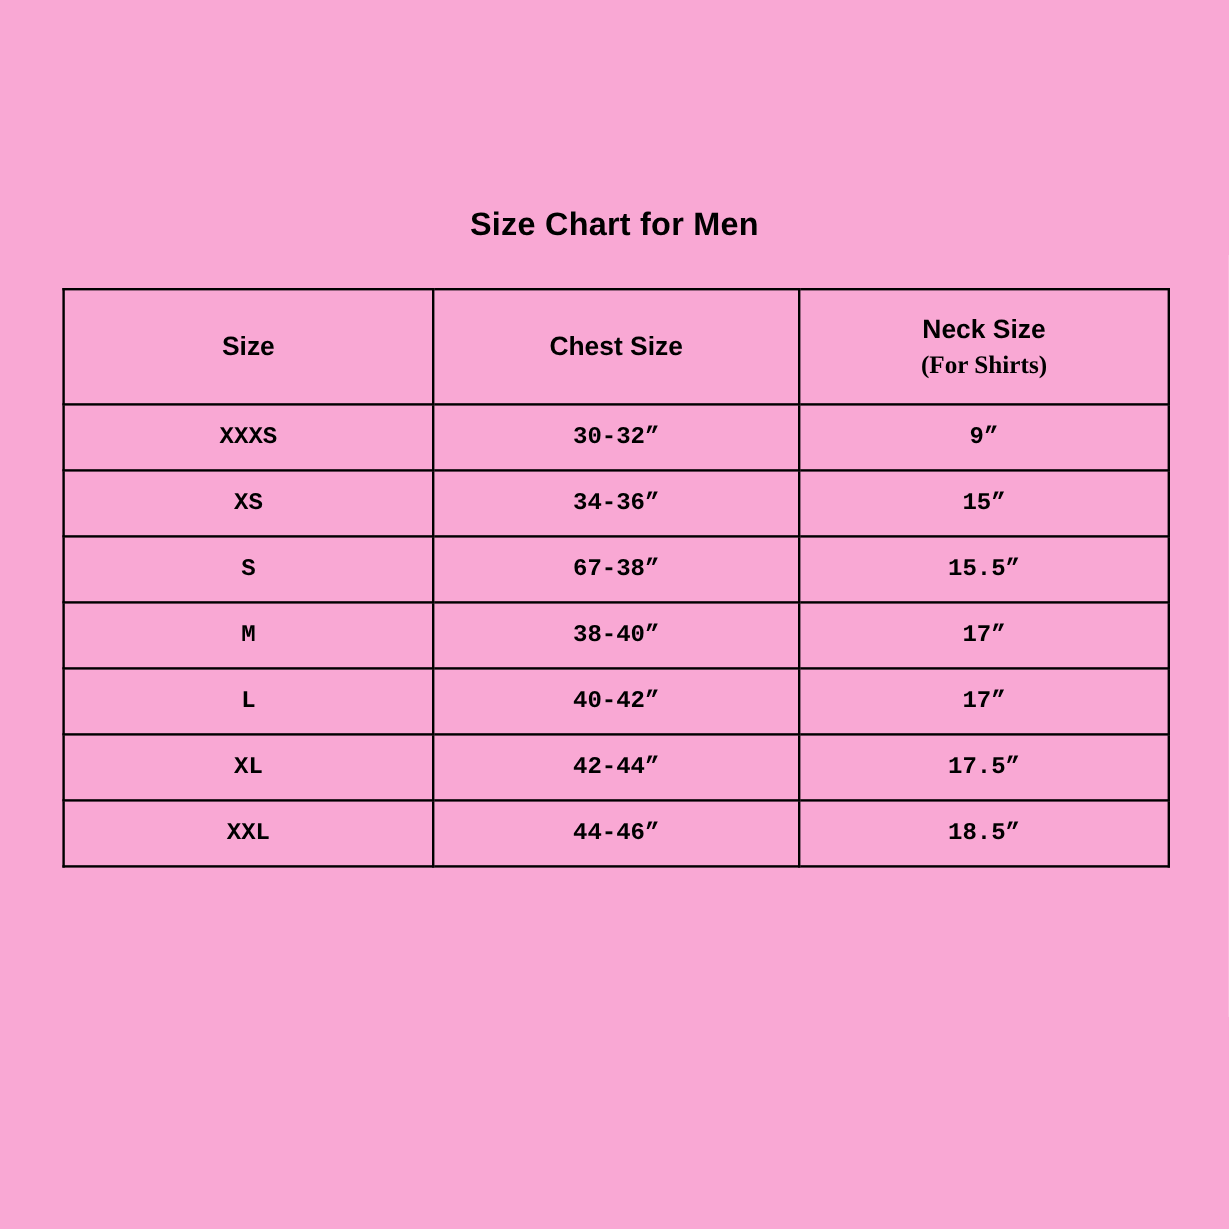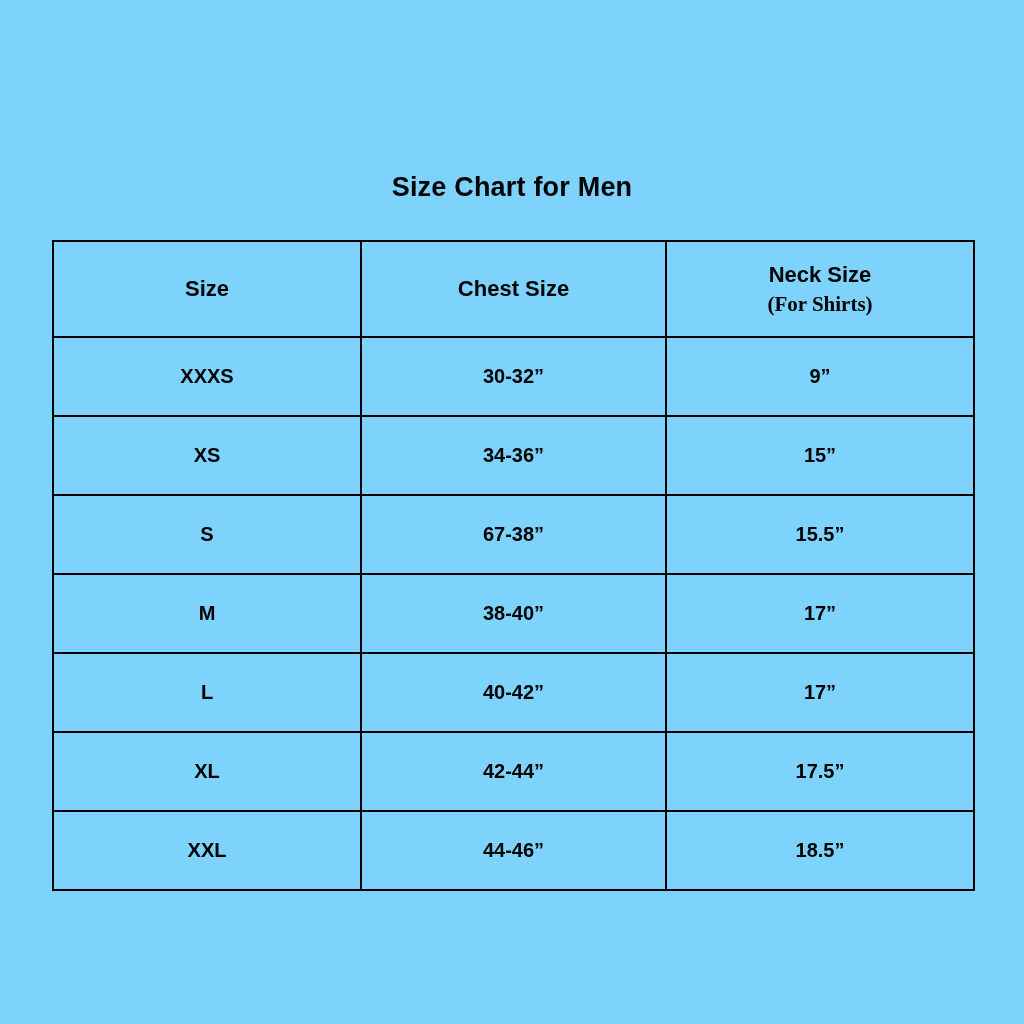--- a/index.html
+++ b/index.html
@@ -14,21 +14,21 @@
     color: #000000;
     position: relative;
     overflow: hidden;
   }
   .page {
     position: absolute;
     left: 0;
     top: 0;
     width: 1024px;
     height: 1024px;
-    background: #7dd3fc;
+    background: #f9a8d4;
   }
   .chart-title {
     position: absolute;
     left: 0;
     top: 172px;
     width: 1024px;
     text-align: center;
     font-size: 27px;
     font-weight: bold;
     letter-spacing: 0.2px;
@@ -61,21 +61,22 @@
   table.size-table thead th .sub {
     display: block;
     font-size: 21px;
     font-weight: bold;
     font-family: Liberation Serif, serif;
   }
   table.size-table tbody td {
     height: 53px;
     font-size: 20px;
     vertical-align: middle;
-    padding: 12px 4px;
+    padding: 0 4px;
+    font-family: Liberation Mono, monospace;
   }
   table.size-table tbody td.size-cell {
     font-size: 20px;
   }
 </style>
 </head>
 <body>
 
 <div class="page">
 

